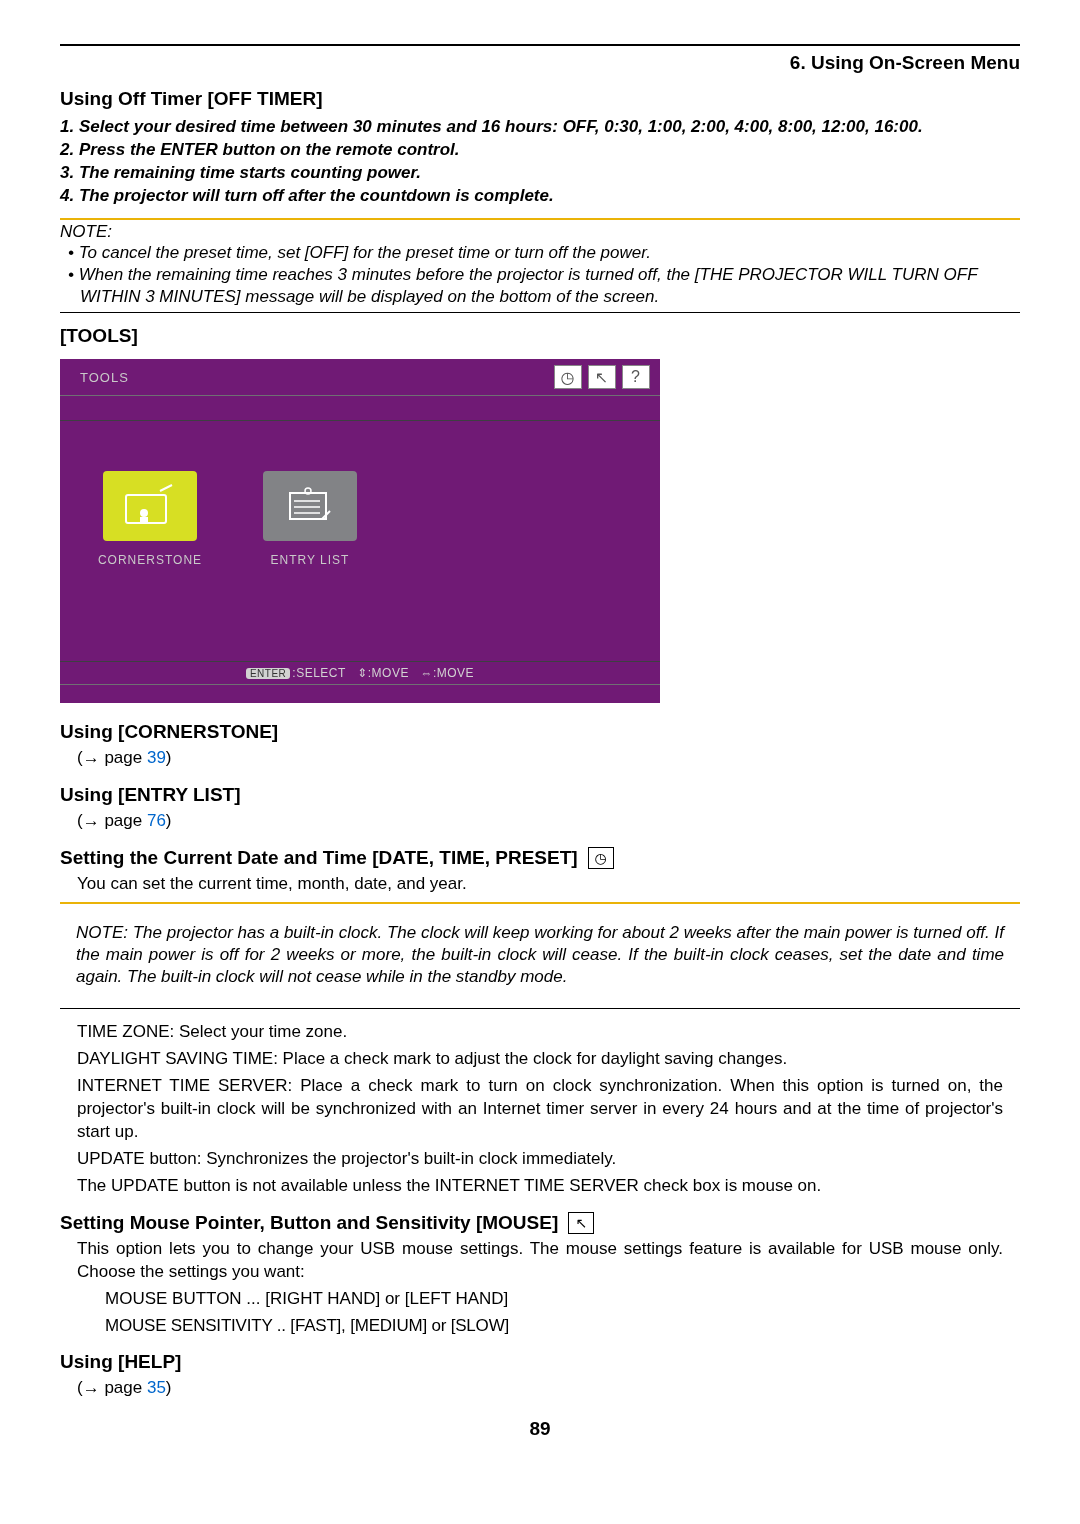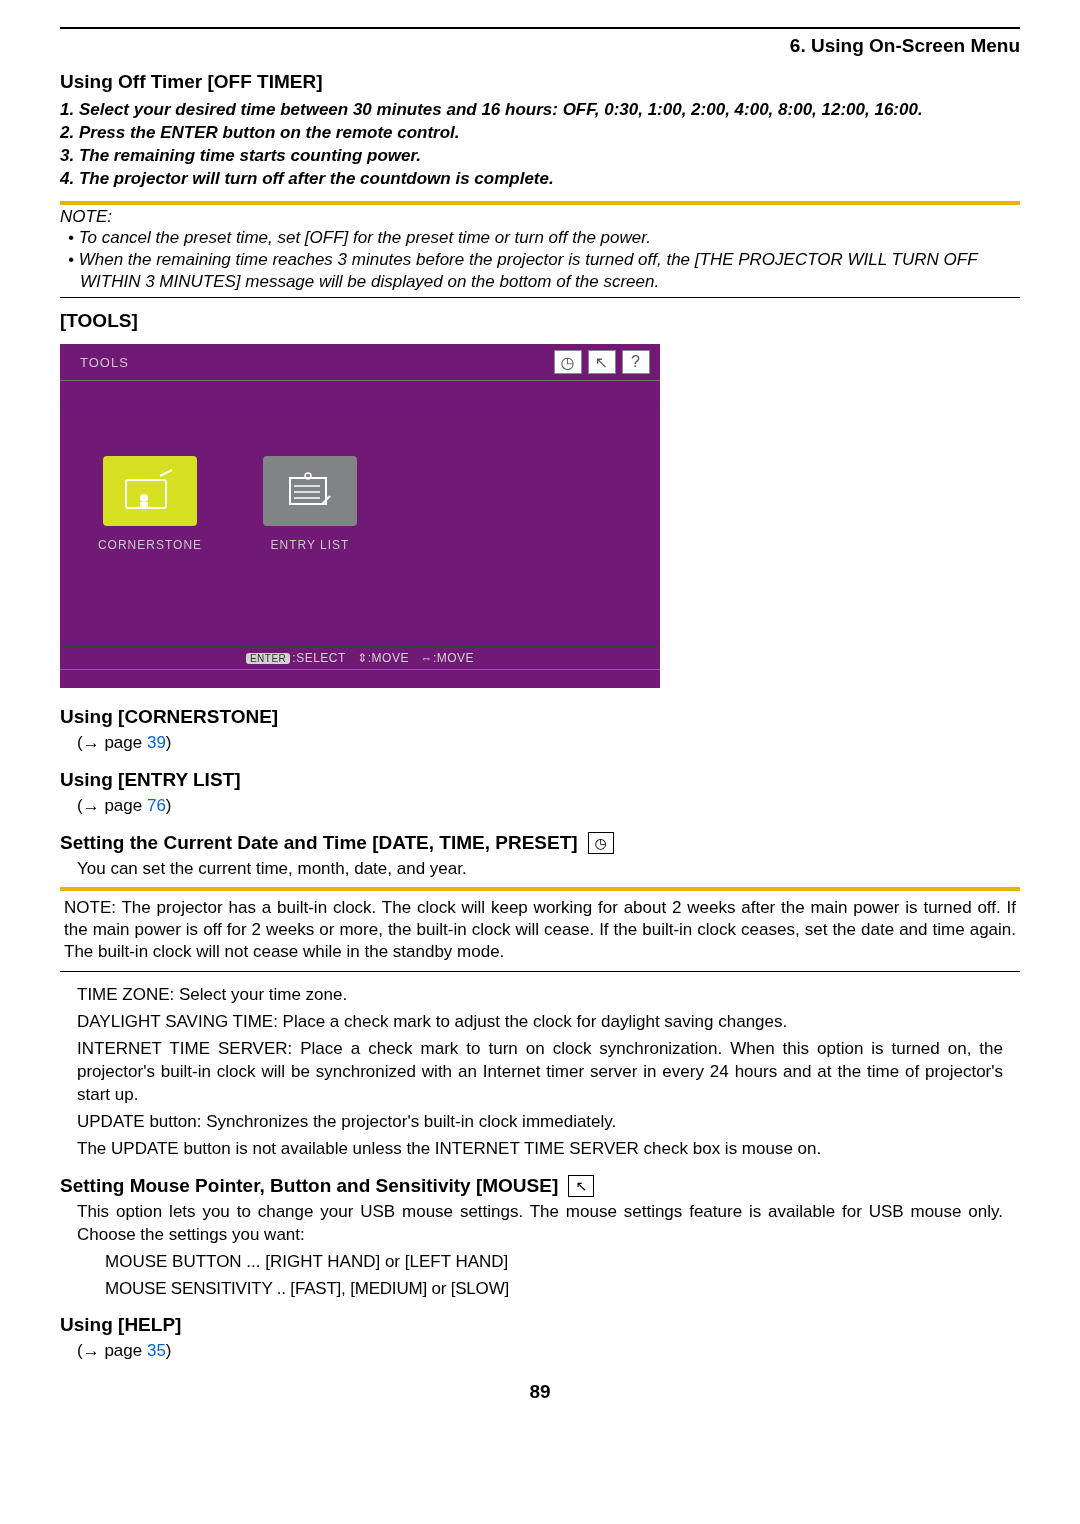--- a/index.html
+++ b/index.html
@@ -5,21 +5,21 @@
   body {
     margin: 0;
     padding: 0;
     font-family: Arial, Helvetica, sans-serif;
     background: #fff;
     color: #000;
   }
   .page {
     width: 1080px;
     margin: 0 auto;
-    padding: 27px 60px 30px 60px;
+    padding: 44px 60px 30px 60px;
     box-sizing: border-box;
   }
   .topline {
     border-top: 2px solid #000;
     margin-bottom: 6px;
   }
   .chapter {
     text-align: right;
     font-weight: bold;
     font-size: 19px;
@@ -47,43 +47,44 @@
     font-size: 17px;
     line-height: 1.35;
     counter-increment: li;
     padding-left: 20px;
     text-indent: -20px;
   }
   .ol-bold li::before {
     content: counter(li) ".  ";
   }
   .note-rule {
-    border-top: 4px solid #eab308;
+    border-top: 2px solid #eab308;
     border-bottom: 1px solid #000;
     padding: 2px 0 4px 0;
     margin: 6px 0 12px 0;
   }
   .note-label {
     font-style: italic;
     font-size: 17px;
     margin: 0;
   }
   .note-item {
     font-style: italic;
     font-size: 17px;
     line-height: 1.3;
     padding-left: 20px;
     text-indent: -12px;
     margin: 0;
   }
   .note-inline {
+    font-style: italic;
     font-size: 17px;
     line-height: 1.3;
     text-align: justify;
-    margin: 4px;
+    margin: 16px;
   }
 
   
   .tools-panel {
     width: 600px;
     margin: 12px 0 18px 0;
     background: #701a75;
     color: #c9c9c9;
     font-size: 12px;
   }

